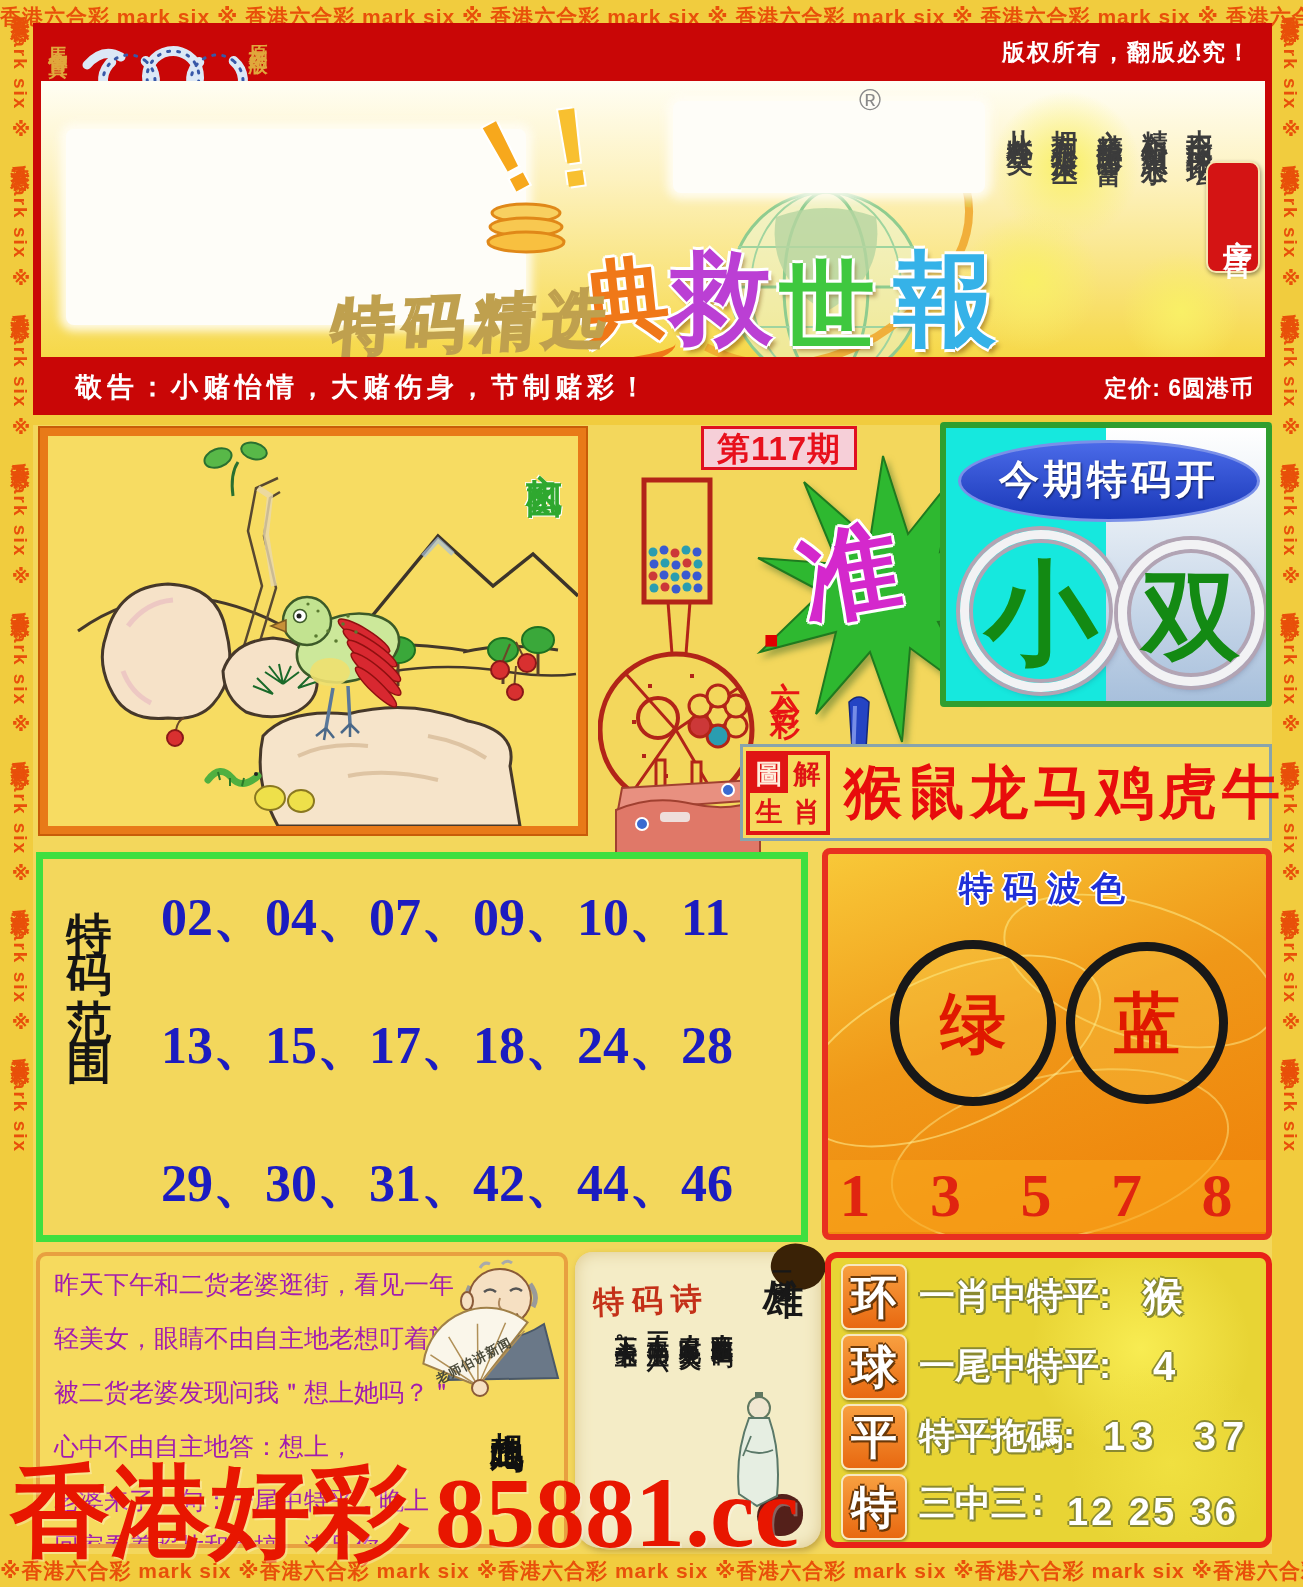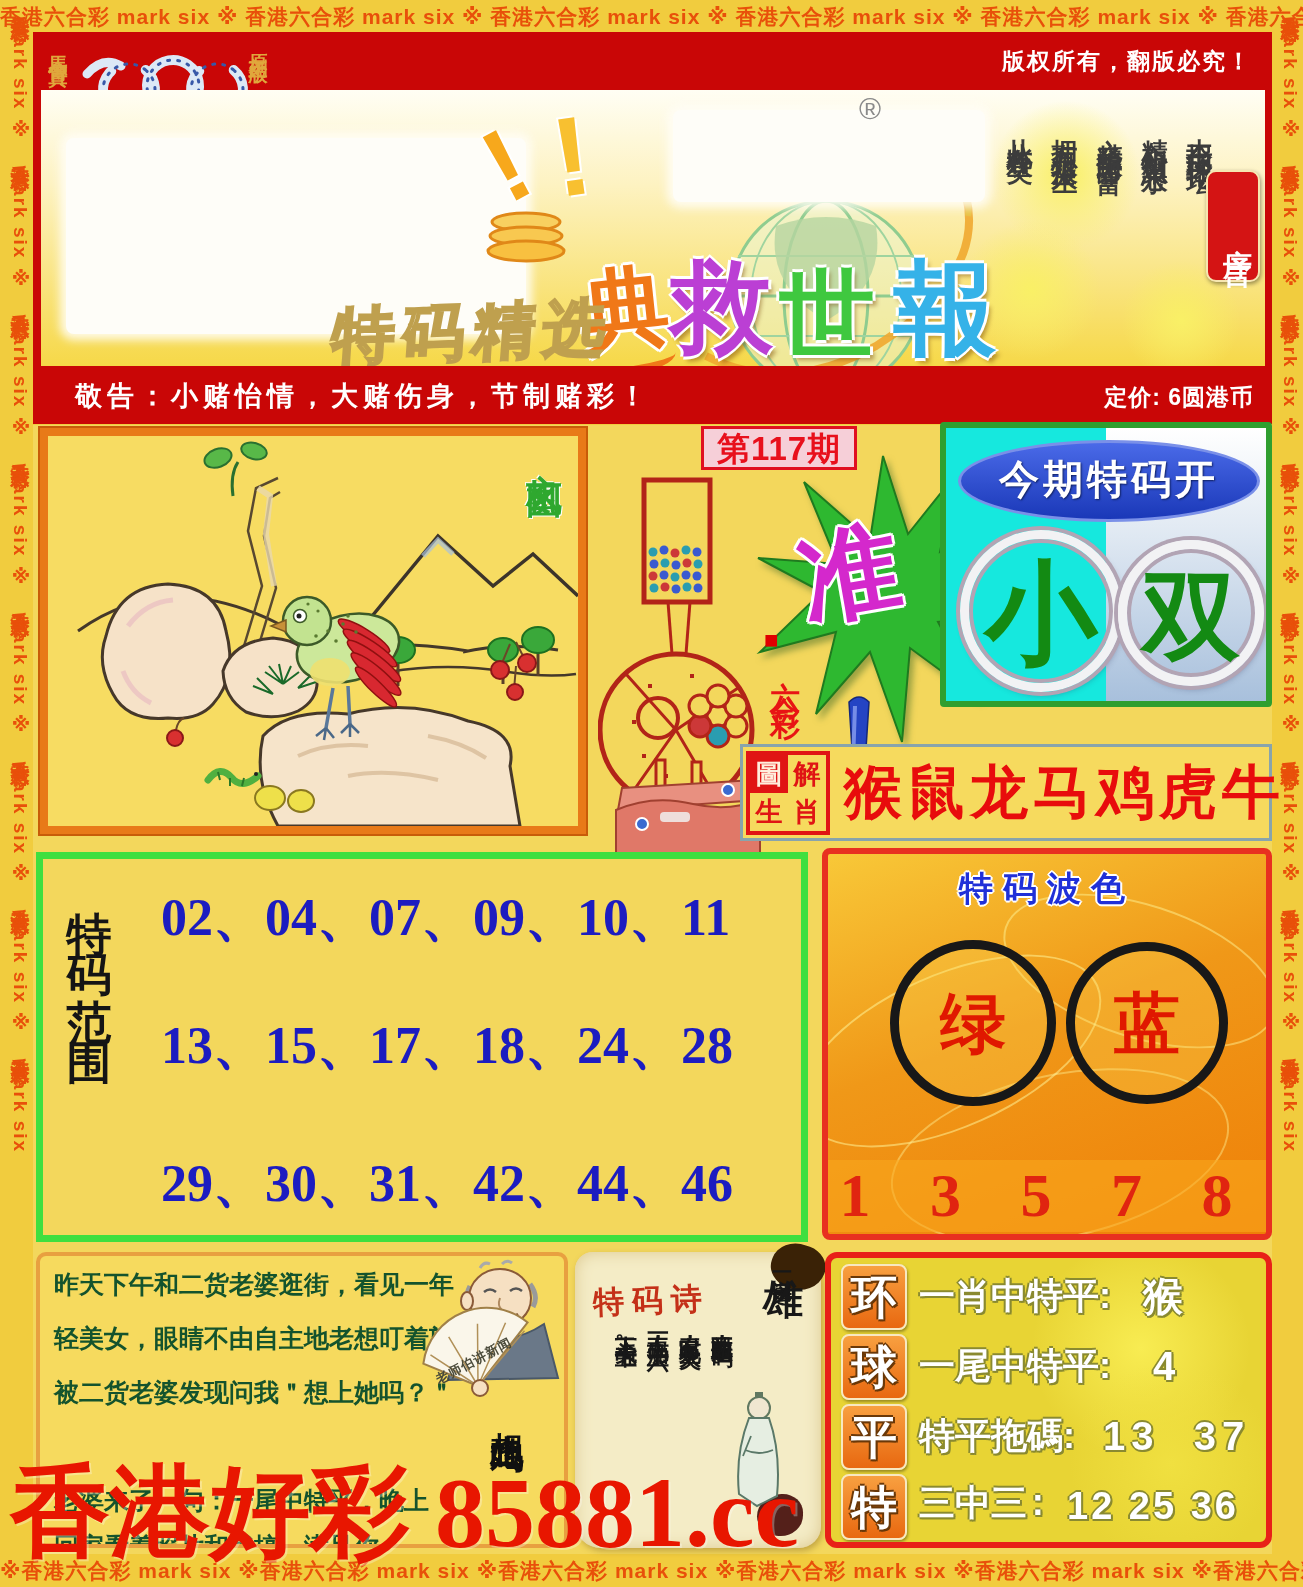--- a/index.html
+++ b/index.html
@@ -22,37 +22,37 @@
   .oval-title{background:linear-gradient(180deg,#4a6ae8,#1a38b8);border:3px solid #7a90e8;border-radius:50%;
     color:#fff;font-weight:bold;font-size:40px;text-align:center;line-height:72px;letter-spacing:4px;
     text-shadow:1px 1px 2px #102060;}
   .ring{border-radius:50%;border:9px solid #f2f2f4;box-shadow:0 0 0 4px #b2a4b4,inset 0 0 0 4px #b2a4b4,2px 3px 6px rgba(40,40,80,.35);
     text-align:center;font-weight:bold;color:#138a13;}
   .wave-circle{border-radius:50%;border:9px solid #181818;text-align:center;font-weight:bold;color:#e01800;background:rgba(250,220,90,.28);}
   .tile{border-radius:8px;background:linear-gradient(180deg,#f8a040,#e86810);border:2px solid #f8e8c0;
     box-shadow:1px 2px 3px rgba(0,0,0,.35);color:#fff;font-weight:bold;font-size:46px;text-align:center;line-height:62px;}
   .p-label{color:#fff;font-weight:bold;font-size:36px;line-height:64px;white-space:pre;}
   .p-value{color:#fff;font-weight:bold;font-size:40px;line-height:64px;white-space:pre;}
-  .s-line{position:absolute;left:14px;font-weight:bold;font-size:25px;color:#14532d;white-space:nowrap;}
+  .s-line{position:absolute;left:14px;font-weight:normal;font-size:25px;color:#a21caf;white-space:nowrap;}
   .poem-col{position:absolute;top:66px;font-weight:bold;font-size:22px;color:#181818;letter-spacing:2px;}
   .num-row{position:absolute;left:118px;width:660px;font-weight:bold;font-size:52px;color:#1c1cc0;white-space:nowrap;}
 </style>
 </head>
 <body>
 
 <div class="page">
 
   <div class="abs strip strip-h" style="left:0;top:0;width:1303px;height:33px;">香港六合彩 mark six ※ 香港六合彩 mark six ※ 香港六合彩 mark six ※ 香港六合彩 mark six ※ 香港六合彩 mark six ※ 香港六合彩 mark six ※ 香港六合彩 mark</div>
   <div class="abs strip strip-h" style="left:0;top:1554px;width:1303px;height:33px;">※香港六合彩 mark six ※香港六合彩 mark six ※香港六合彩 mark six ※香港六合彩 mark six ※香港六合彩 mark six ※香港六合彩 mark six ※香港六合彩 mark six</div>
   <div class="abs strip strip-v" style="left:0;top:0;width:33px;height:1587px;">香港六合彩 mark six ※ 香港六合彩 mark six ※ 香港六合彩 mark six ※ 香港六合彩 mark six ※ 香港六合彩 mark six ※ 香港六合彩 mark six ※ 香港六合彩 mark six ※ 香港六合彩 mark six</div>
   <div class="abs strip strip-v" style="left:1272px;top:0;width:31px;height:1587px;">香港六合彩 mark six ※ 香港六合彩 mark six ※ 香港六合彩 mark six ※ 香港六合彩 mark six ※ 香港六合彩 mark six ※ 香港六合彩 mark six ※ 香港六合彩 mark six ※ 香港六合彩 mark six</div>
 
   <div class="abs" style="left:33px;top:425px;width:1239px;height:1129px;background:#f3d75c;"></div>
 
-  <div class="abs header" style="left:33px;top:32px;width:1239px;height:392px;">
+  <div class="abs header" style="left:33px;top:23px;width:1239px;height:392px;">
 
     <svg class="abs" style="left:48px;top:8px;" width="170" height="92" viewBox="0 0 170 92">
       <path d="M6,34 q16,-18 34,-8" stroke="#dce8f6" stroke-width="9" fill="none" stroke-linecap="round"></path>
       <g fill="none" stroke-linecap="round">
         <circle cx="48" cy="50" r="26" stroke="#dce8f6" stroke-width="10" stroke-dasharray="125 38" transform="rotate(-50 48 50)"></circle>
         <circle cx="92" cy="46" r="26" stroke="#dce8f6" stroke-width="10" stroke-dasharray="125 38" transform="rotate(125 92 46)"></circle>
         <circle cx="136" cy="50" r="26" stroke="#dce8f6" stroke-width="10" stroke-dasharray="125 38" transform="rotate(-50 136 50)"></circle>
         <circle cx="48" cy="50" r="26" stroke="#3858a8" stroke-width="3" stroke-dasharray="2 8" transform="rotate(-50 48 50)"></circle>
         <circle cx="92" cy="46" r="26" stroke="#3858a8" stroke-width="3" stroke-dasharray="2 8" transform="rotate(125 92 46)"></circle>
         <circle cx="136" cy="50" r="26" stroke="#3858a8" stroke-width="3" stroke-dasharray="2 8" transform="rotate(-50 136 50)"></circle>
@@ -303,20 +303,21 @@
     <div class="abs outline-w2" style="left:0;top:12px;width:100%;text-align:center;font-size:34px;font-weight:bold;color:#2030d8;letter-spacing:10px;">特码波色</div>
     <div class="abs wave-circle" style="left:62px;top:86px;width:148px;height:148px;font-size:66px;line-height:148px;">绿</div>
     <div class="abs wave-circle" style="left:238px;top:88px;width:144px;height:144px;font-size:66px;line-height:144px;">蓝</div>
     <div class="abs serif" style="left:0;top:306px;width:100%;height:72px;background:rgba(250,170,30,.55);text-align:center;font-size:62px;font-weight:bold;color:#e02410;letter-spacing:22px;line-height:70px;">1 3 5 7 8 9</div>
   </div>
 
   <div class="abs" style="left:36px;top:1252px;width:532px;height:296px;border:4px solid #e8a040;border-radius:10px;background:#f6da5e;box-sizing:border-box;overflow:hidden;">
     <div class="s-line" style="top:12px;">昨天下午和二货老婆逛街，看见一年</div>
     <div class="s-line" style="top:66px;">轻美女，眼睛不由自主地老想叮着望，</div>
     <div class="s-line" style="top:120px;">被二货老婆发现问我＂想上她吗？＂</div>
+    <div class="s-line" style="top:174px;">心中不由自主地答：想上，</div>
     <div class="s-line" style="top:228px;">老婆来了一句：一尾中特平，晚上</div>
     <div class="s-line" style="top:274px;">回家看着照片和我搞，满足你</div>
     <svg class="abs" style="left:378px;top:0px;" width="152" height="162" viewBox="0 0 152 162">
       <path d="M52,30 q-7,14 1,25 M112,28 q9,12 3,23" stroke="#9a9a9a" stroke-width="5" fill="none"></path>
       <path d="M62,12 q4,-7 10,-4 M84,8 q5,-5 10,-1" stroke="#aaa" stroke-width="3" fill="none"></path>
       <ellipse cx="82" cy="42" rx="31" ry="29" fill="#f6e0c2" stroke="#8a5a38" stroke-width="2"></ellipse>
       <ellipse cx="49" cy="45" rx="6" ry="9" fill="#f6e0c2" stroke="#8a5a38" stroke-width="2"></ellipse>
       <path d="M66,36 q6,-5 12,0 M92,35 q6,-5 12,0" stroke="#555" stroke-width="2.5" fill="none"></path>
       <path d="M82,42 q-3,8 2,12" stroke="#b08a60" stroke-width="2" fill="none"></path>
       <path d="M64,56 q18,14 36,2" stroke="#7a4a28" stroke-width="2.5" fill="none"></path>
@@ -359,18 +360,18 @@
     <div class="abs tile" style="left:10px;top:76px;width:62px;height:62px;"><span class="outline-dk">球</span></div>
     <div class="abs tile" style="left:10px;top:146px;width:62px;height:62px;"><span class="outline-dk">平</span></div>
     <div class="abs tile" style="left:10px;top:216px;width:62px;height:62px;"><span class="outline-dk">特</span></div>
     <div class="abs p-label outline-ol" style="left:88px;top:6px;">一肖中特平:</div>
     <div class="abs p-value outline-ol" style="left:312px;top:6px;">猴</div>
     <div class="abs p-label outline-ol" style="left:88px;top:76px;">一尾中特平:</div>
     <div class="abs p-value outline-ol" style="left:322px;top:76px;">4</div>
     <div class="abs p-label outline-ol" style="left:88px;top:146px;">特平拖碼:</div>
     <div class="abs p-value outline-ol" style="left:272px;top:146px;letter-spacing:6px;">13  37</div>
     <div class="abs p-label outline-ol" style="left:88px;top:216px;font-family:Liberation Mono, monospace;">三中三:</div>
-    <div class="abs p-value outline-ol" style="left:236px;top:216px;font-size:38px;letter-spacing:3px;">12 25 36</div>
+    <div class="abs p-value outline-ol" style="left:236px;top:222px;font-size:38px;letter-spacing:3px;">12 25 36</div>
   </div>
 
   <div class="abs serif" style="left:10px;top:1446px;font-size:100px;font-weight:bold;color:#e81600;white-space:nowrap;z-index:40;text-shadow:2px 2px 0 rgba(255,255,255,.3);">香港好彩 85881.cc</div>
 
 </div>
 
 </body></html>

